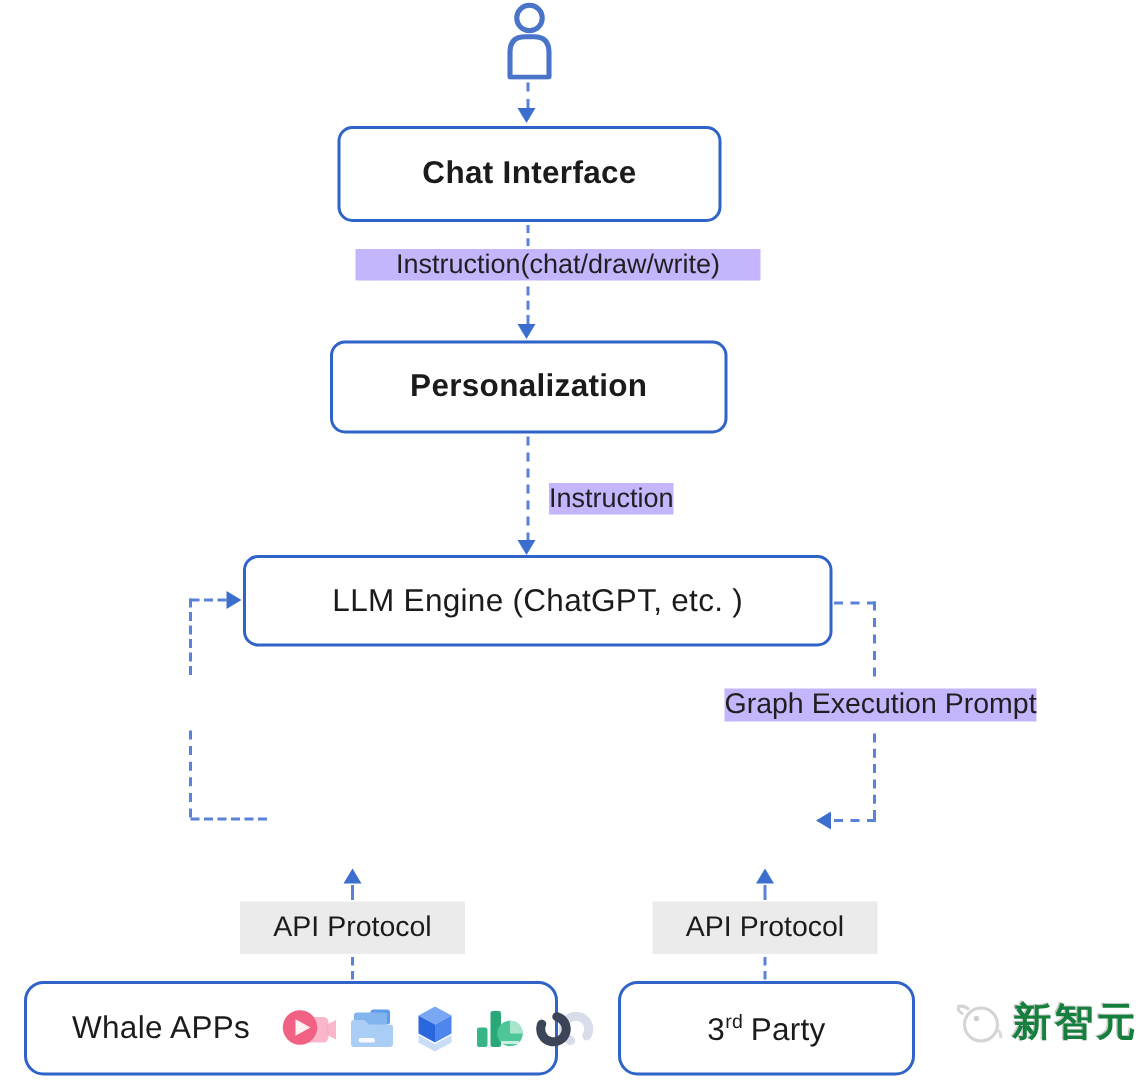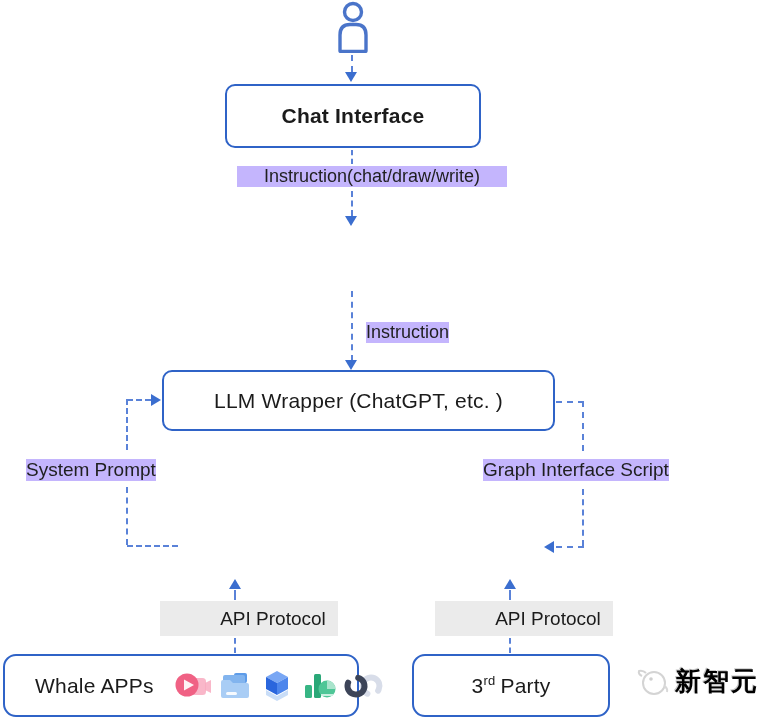--- a/index.html
+++ b/index.html
@@ -21,34 +21,34 @@
   
   .arr { position:absolute; width:0; height:0; }
   .arr.down  { border-left:6px solid transparent; border-right:6px solid transparent; border-top:10px solid #3b6ecf; }
   .arr.up    { border-left:6px solid transparent; border-right:6px solid transparent; border-bottom:10px solid #3b6ecf; }
   .arr.right { border-top:6px solid transparent; border-bottom:6px solid transparent; border-left:10px solid #3b6ecf; }
   .arr.left  { border-top:6px solid transparent; border-bottom:6px solid transparent; border-right:10px solid #3b6ecf; }
   
   .edge-label { position:absolute; font-size:18px; color:#1f1f1f; background:#c4b5fd; white-space:nowrap; }
   .edge-label.center { text-align:center; }
   .api-label {
-    position:absolute; width:130px; height:35px; background:#ebebeb;
-    display:flex; align-items:center; justify-content:center; font-size:19px;padding-left:48px;
+    position:absolute; width:150px; height:35px; background:#ebebeb;
+    display:flex; align-items:center; justify-content:center; font-size:19px;
   }
   
   .apps-inner { display:flex; align-items:center; width:100%; padding-left:30px; box-sizing:border-box; }
   .apps-title { font-size:21px; margin-right:20px; white-space:nowrap; }
   .apps-icons { display:flex; align-items:center; gap:5px; }
   .apps-icons svg { display:block; }
   sup { font-size:13px; vertical-align:super; }
   .tp-rest { margin-left:5px; }
   
   .watermark { position:absolute; left:636px; top:664px; display:flex; align-items:center; gap:5px; }
   .watermark .wm-text {
-    font-size:26px; font-weight:bold; color:#000000;
+    font-size:26px; font-weight:bold; color:#15803d;
     text-shadow:-1px -1px 0 #c9c9c9, 1px 1px 0 #ffffff;
     letter-spacing:2px;
   }
 </style>
 </head>
 <body>
 
 <div class="stage">
 
   <svg style="position:absolute; left:333px; top:1px;" width="40" height="52" viewBox="0 0 40 52">
@@ -61,60 +61,62 @@
 
   <div class="box bold" style="left:225px; top:84px; width:256px; height:64px;">
     <span>Chat Interface</span>
   </div>
 
   <div class="dash-v" style="left:351px; top:150px; height:14px;"></div>
   <div class="edge-label center" style="left:237px; top:166px; width:270px;">Instruction(chat/draw/write)</div>
   <div class="dash-v" style="left:351px; top:191px; height:25px;"></div>
   <div class="arr down" style="left:345px; top:216px;"></div>
 
+  <div class="box bold" style="left:220px; top:227px; width:265px; height:62px;">
+    <span>Personalization</span>
+  </div>
 
   <div class="dash-v" style="left:351px; top:291px; height:70px;"></div>
   <div class="edge-label" style="left:366px; top:322px;">Instruction</div>
   <div class="arr down" style="left:345px; top:360px;"></div>
 
   <div class="box" style="left:162px; top:370px; width:393px; height:61px;">
-    <span>LLM Wrapper (ChatGPT, etc. )</span>
+    <span>LLM Engine (ChatGPT, etc. )</span>
   </div>
 
   <div class="dash-h" style="left:127px; top:399px; width:24px;"></div>
   <div class="arr right" style="left:151px; top:394px;"></div>
   <div class="dash-v" style="left:126px; top:399px; height:51px;"></div>
-  <div class="edge-label" style="left:26px; top:459px; font-size:19px;">System Prompt</div>
   <div class="dash-v" style="left:126px; top:487px; height:58px;"></div>
   <div class="dash-h" style="left:127px; top:545px; width:51px;"></div>
 
   <div class="dash-h" style="left:556px; top:401px; width:28px;"></div>
   <div class="dash-v" style="left:582px; top:401px; height:50px;"></div>
-  <div class="edge-label" style="left:483px; top:459px; font-size:19px;">Graph Interface Script</div>
+  <div class="edge-label" style="left:483px; top:459px; font-size:19px;">Graph Execution Prompt</div>
   <div class="dash-v" style="left:582px; top:489px; height:57px;"></div>
   <div class="dash-h" style="left:556px; top:546px; width:28px;"></div>
   <div class="arr left" style="left:544px; top:541px;"></div>
 
 
   <div class="arr up" style="left:229px; top:579px;"></div>
   <div class="dash-v" style="left:234px; top:590px; height:10px;"></div>
   <div class="arr up" style="left:504px; top:579px;"></div>
   <div class="dash-v" style="left:509px; top:590px; height:10px;"></div>
 
   <div class="api-label" style="left:160px; top:601px;">
     <span>API Protocol</span>
   </div>
   <div class="api-label" style="left:435px; top:601px;">
     <span>API Protocol</span>
   </div>
 
   <div class="dash-v" style="left:234px; top:638px; height:15px;"></div>
   <div class="dash-v" style="left:509px; top:638px; height:15px;"></div>
 
-  <div class="box big-radius" style="left:3px; top:654px; width:356px; height:63px; justify-content:flex-start;">
+  <div class="box big-radius" style="left:16px; top:654px; width:356px; height:63px; justify-content:flex-start;">
     <div class="apps-inner">
       <span class="apps-title">Whale APPs</span>
       <span class="apps-icons">
         <svg width="38" height="36" viewBox="0 0 38 36">
           <rect x="15" y="10" width="17" height="17" rx="3.5" fill="#f8aabf" opacity="0.85"></rect>
           <path d="M31,15 L37,12 L37,25 L31,22 Z" fill="#f8aabf" opacity="0.85"></path>
           <circle cx="13" cy="17" r="11.5" fill="#f06184"></circle>
           <path d="M10,11.5 L20,17 L10,22.5 Z" fill="#ffffff" opacity="0.92"></path>
         </svg>
         <svg width="36" height="36" viewBox="0 0 36 36">

